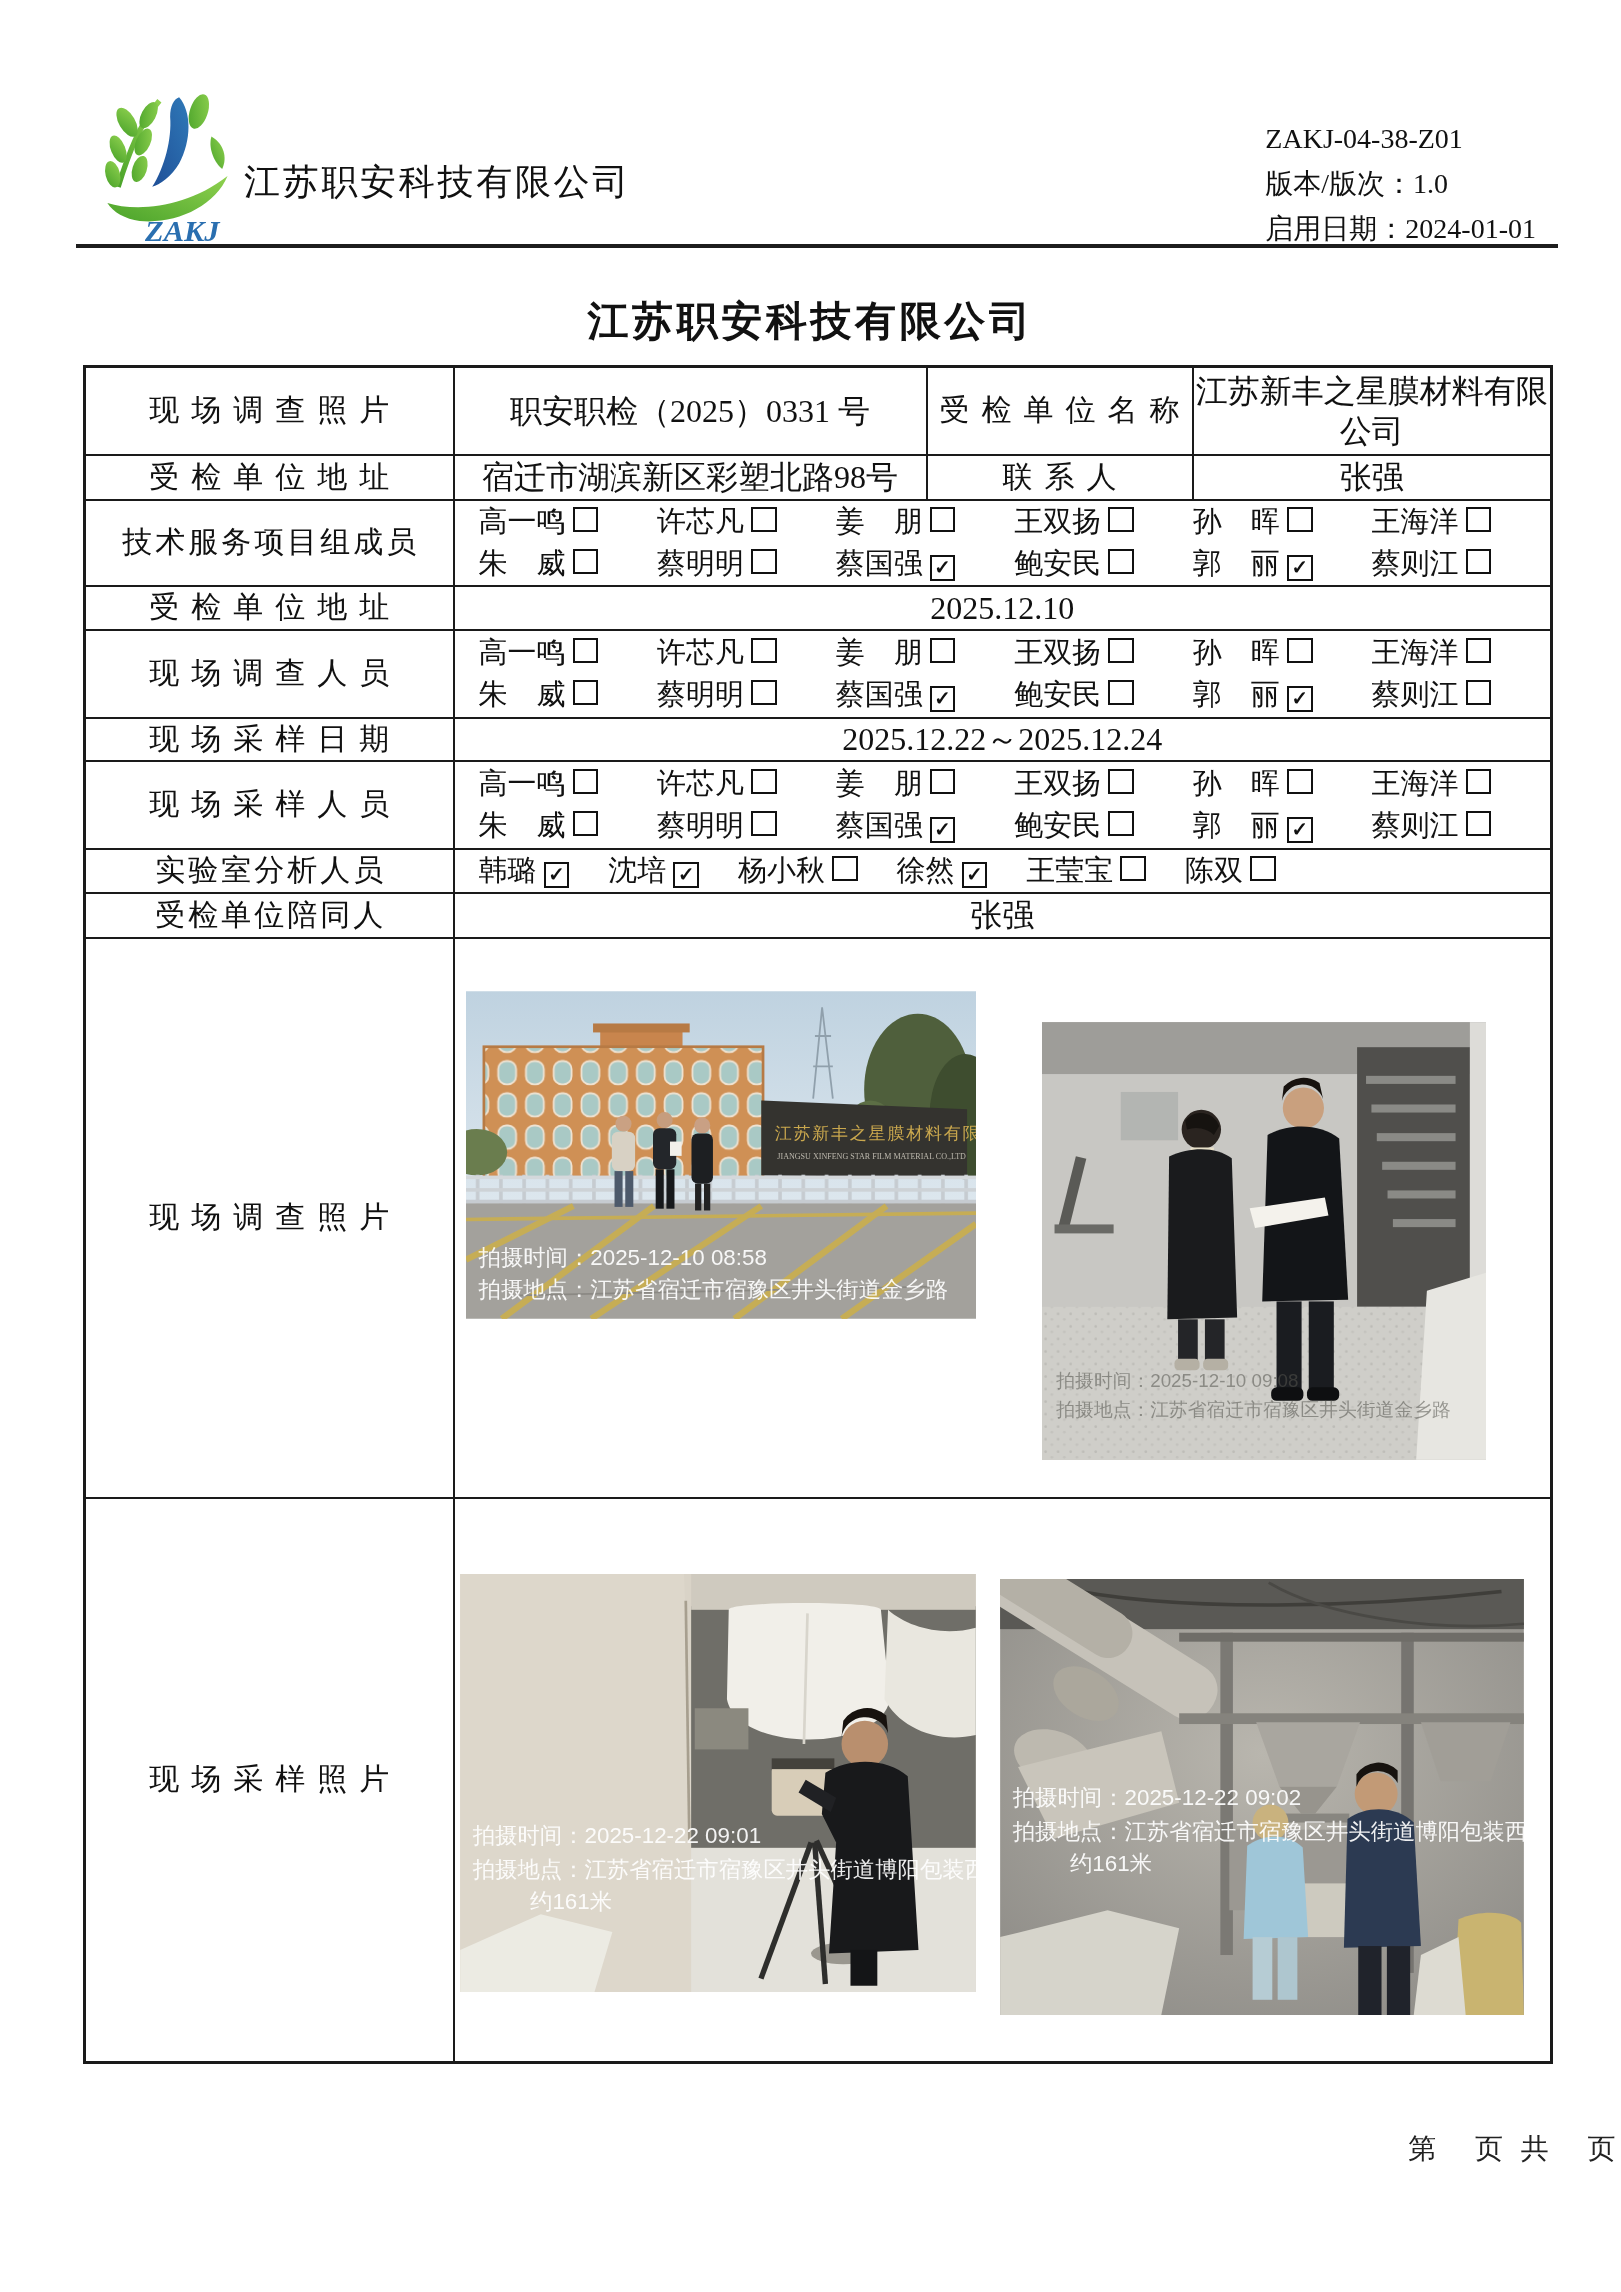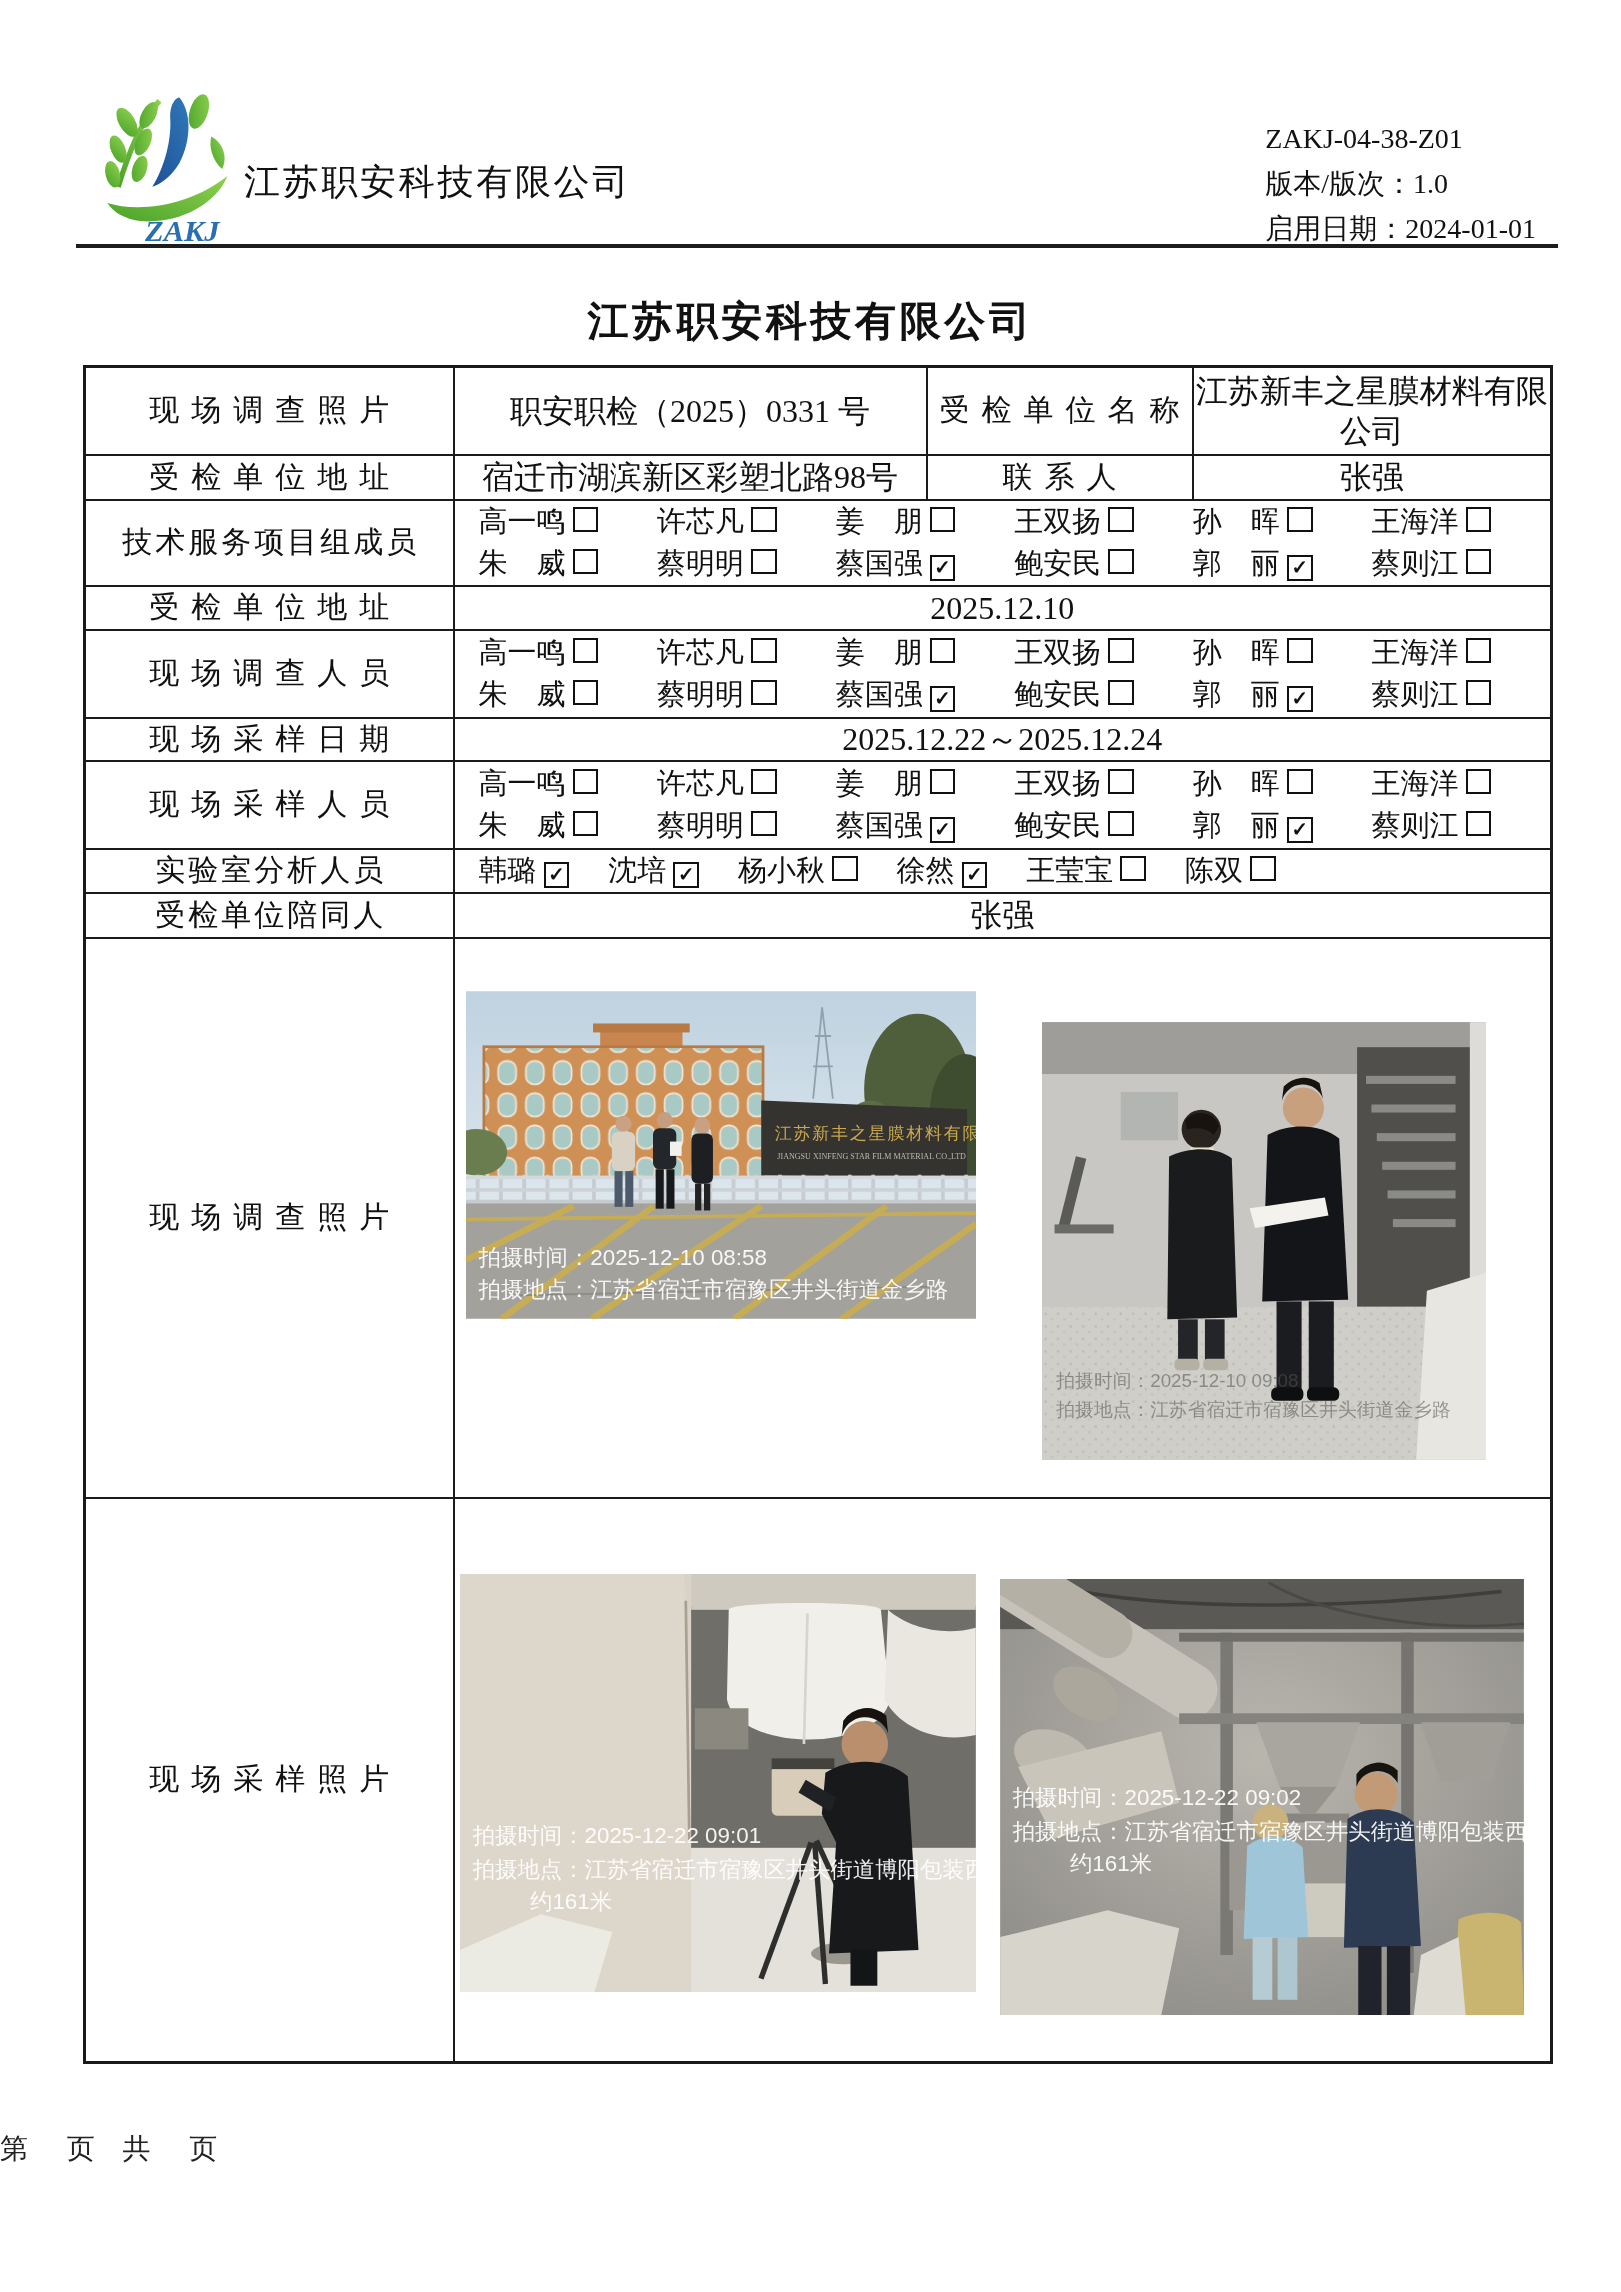--- a/index.html
+++ b/index.html
@@ -31,21 +31,21 @@
       font-size:19.7px;line-height:20.6px;text-align:center;font-weight:bold;vertical-align:-1.8px;}
 
   
   .photo{position:absolute;}
   .photo svg{display:block;width:100%;height:100%;}
   .wm{font-size:25px;fill:#ffffff;opacity:.92;font-family:"Liberation Sans",sans-serif;}
   .wm-faint{font-size:21px;fill:#55554f;opacity:.55;font-family:"Liberation Sans",sans-serif;}
 
   
   .note{position:absolute;left:97px;top:2065px;font-size:30px;}
-  .page-footer{position:absolute;left:0;top:2130px;width:100%;text-align:left;font-size:28px;letter-spacing:5.4px;color:#222;font-family:Liberation Mono, monospace;}
+  .page-footer{position:absolute;left:0;top:2130px;width:100%;text-align:right;font-size:28px;letter-spacing:5.4px;color:#222;}
 </style>
 </head>
 <body>
 
 <div class="page">
 
   <div class="logo">
     <svg viewBox="0 0 175 190">
       <defs>
         <linearGradient id="lg" x1="0" y1="1" x2="1" y2="0">

